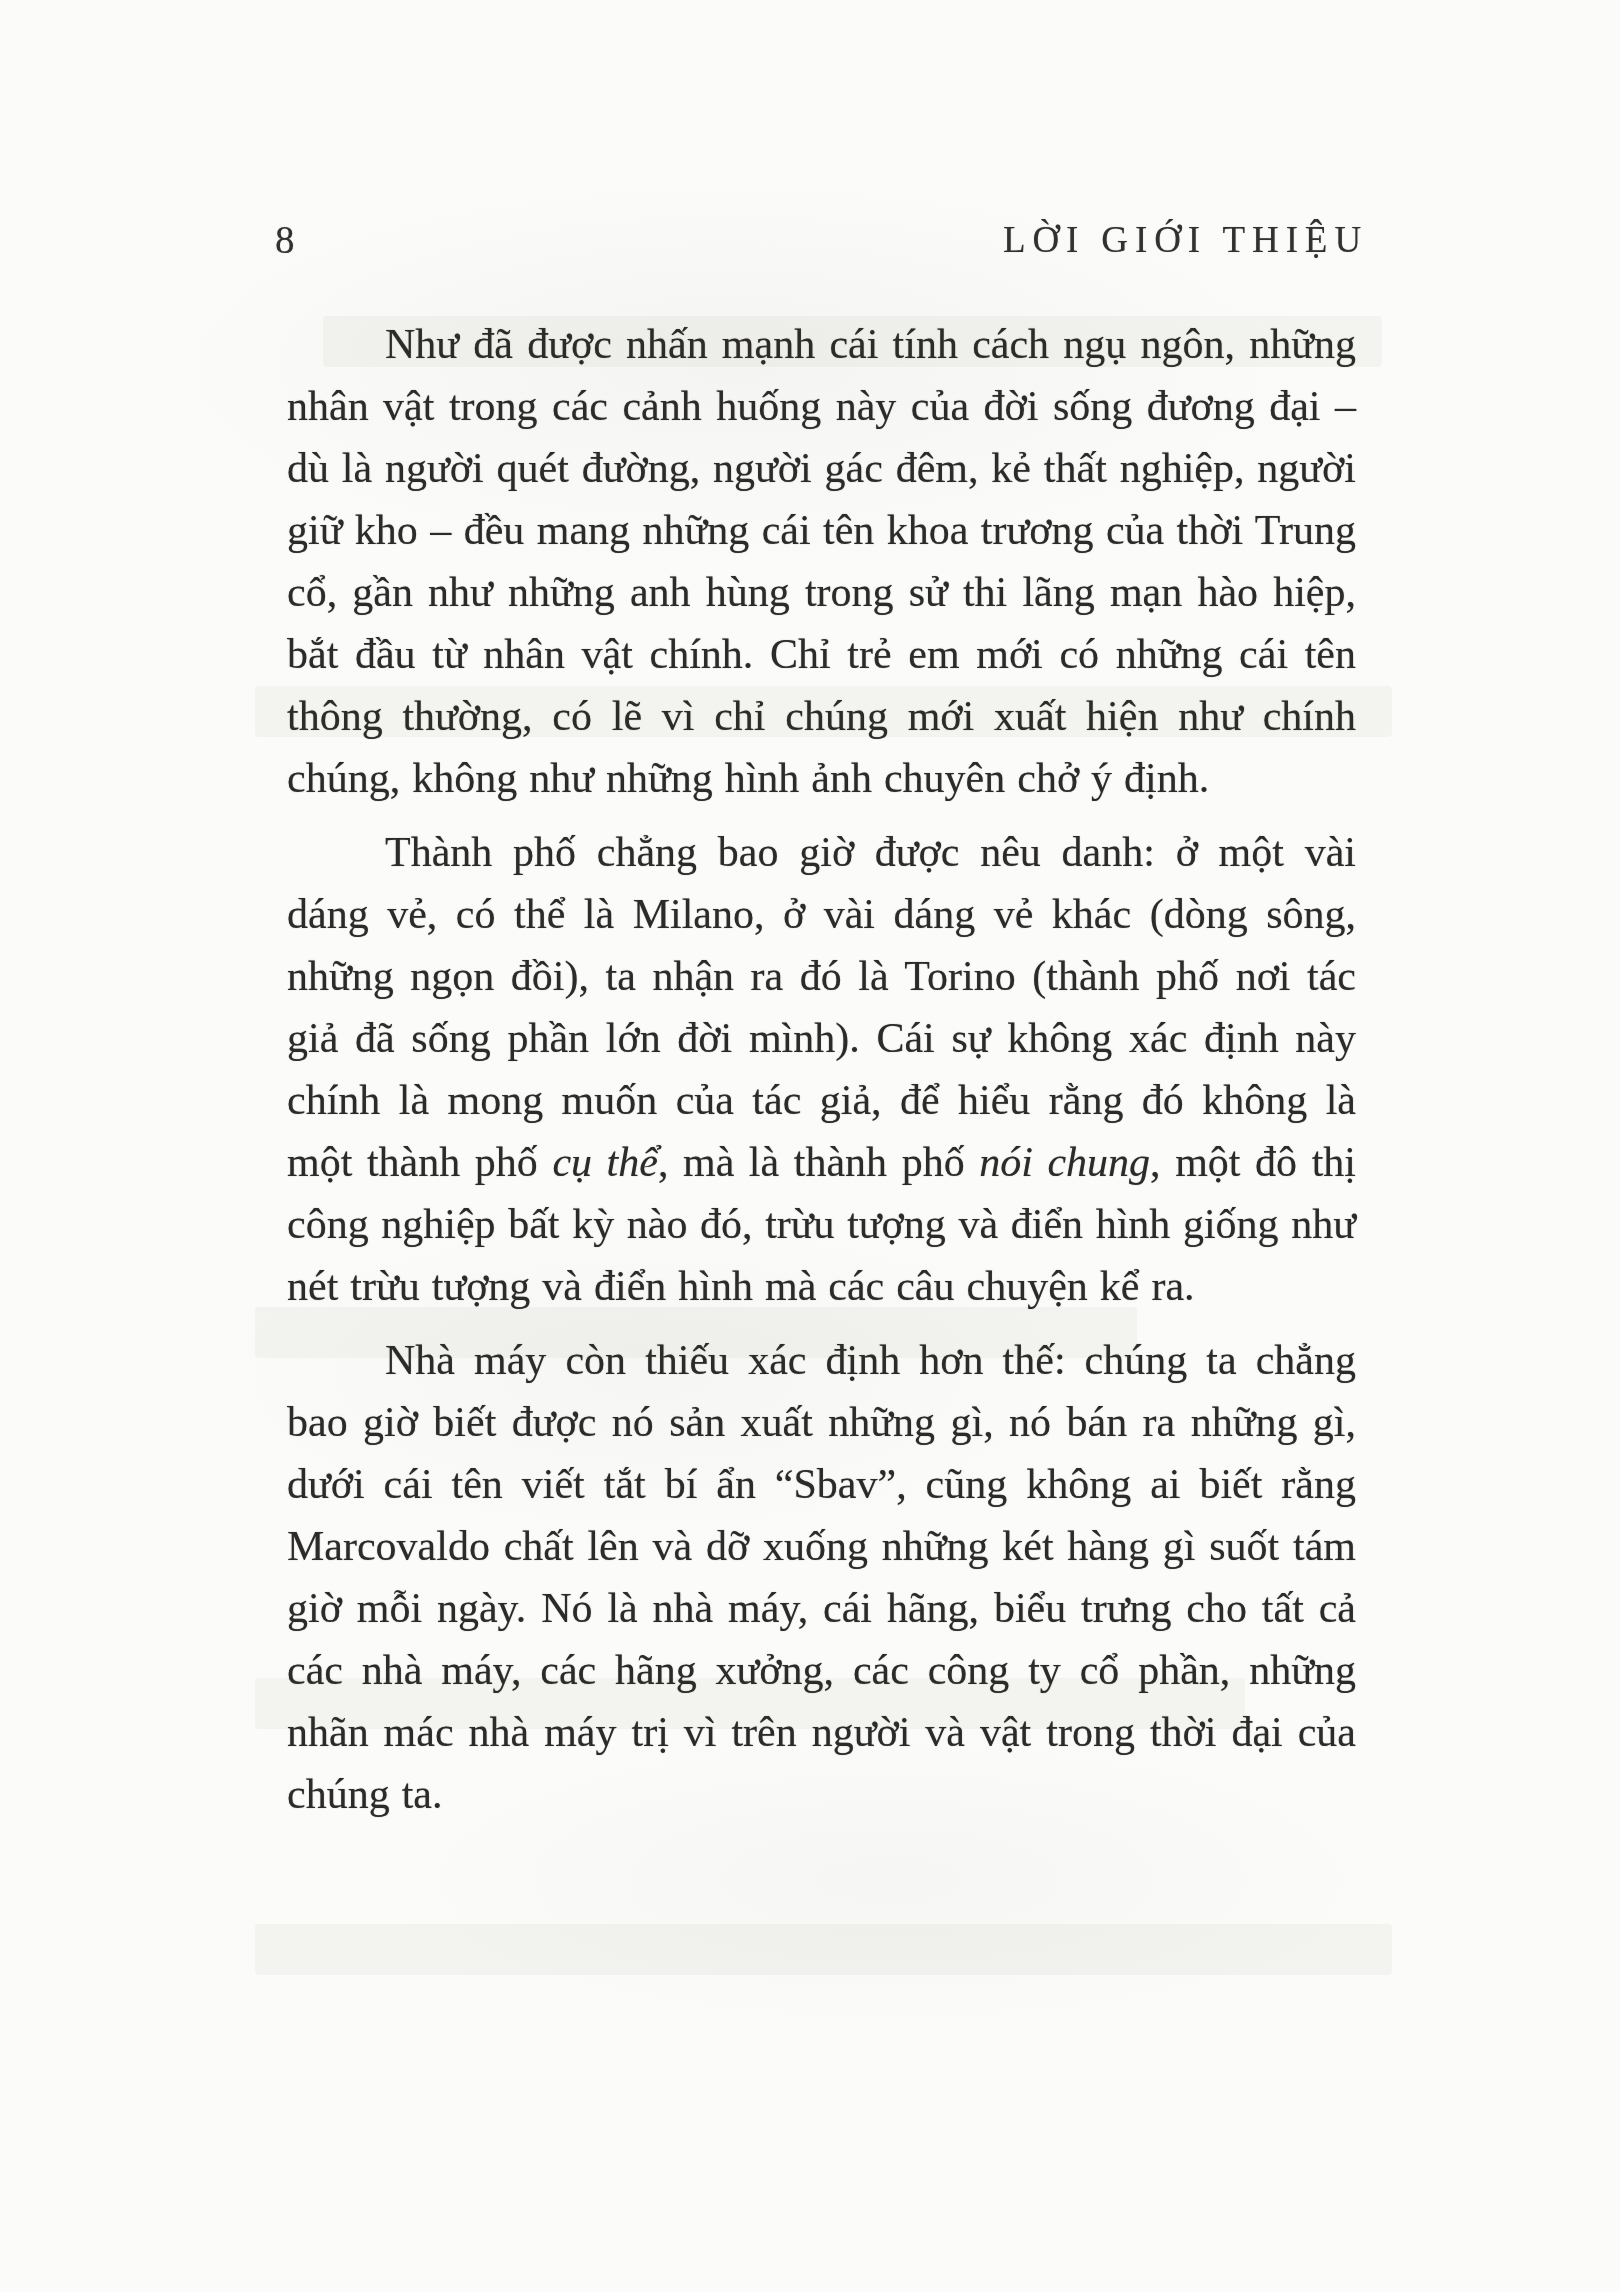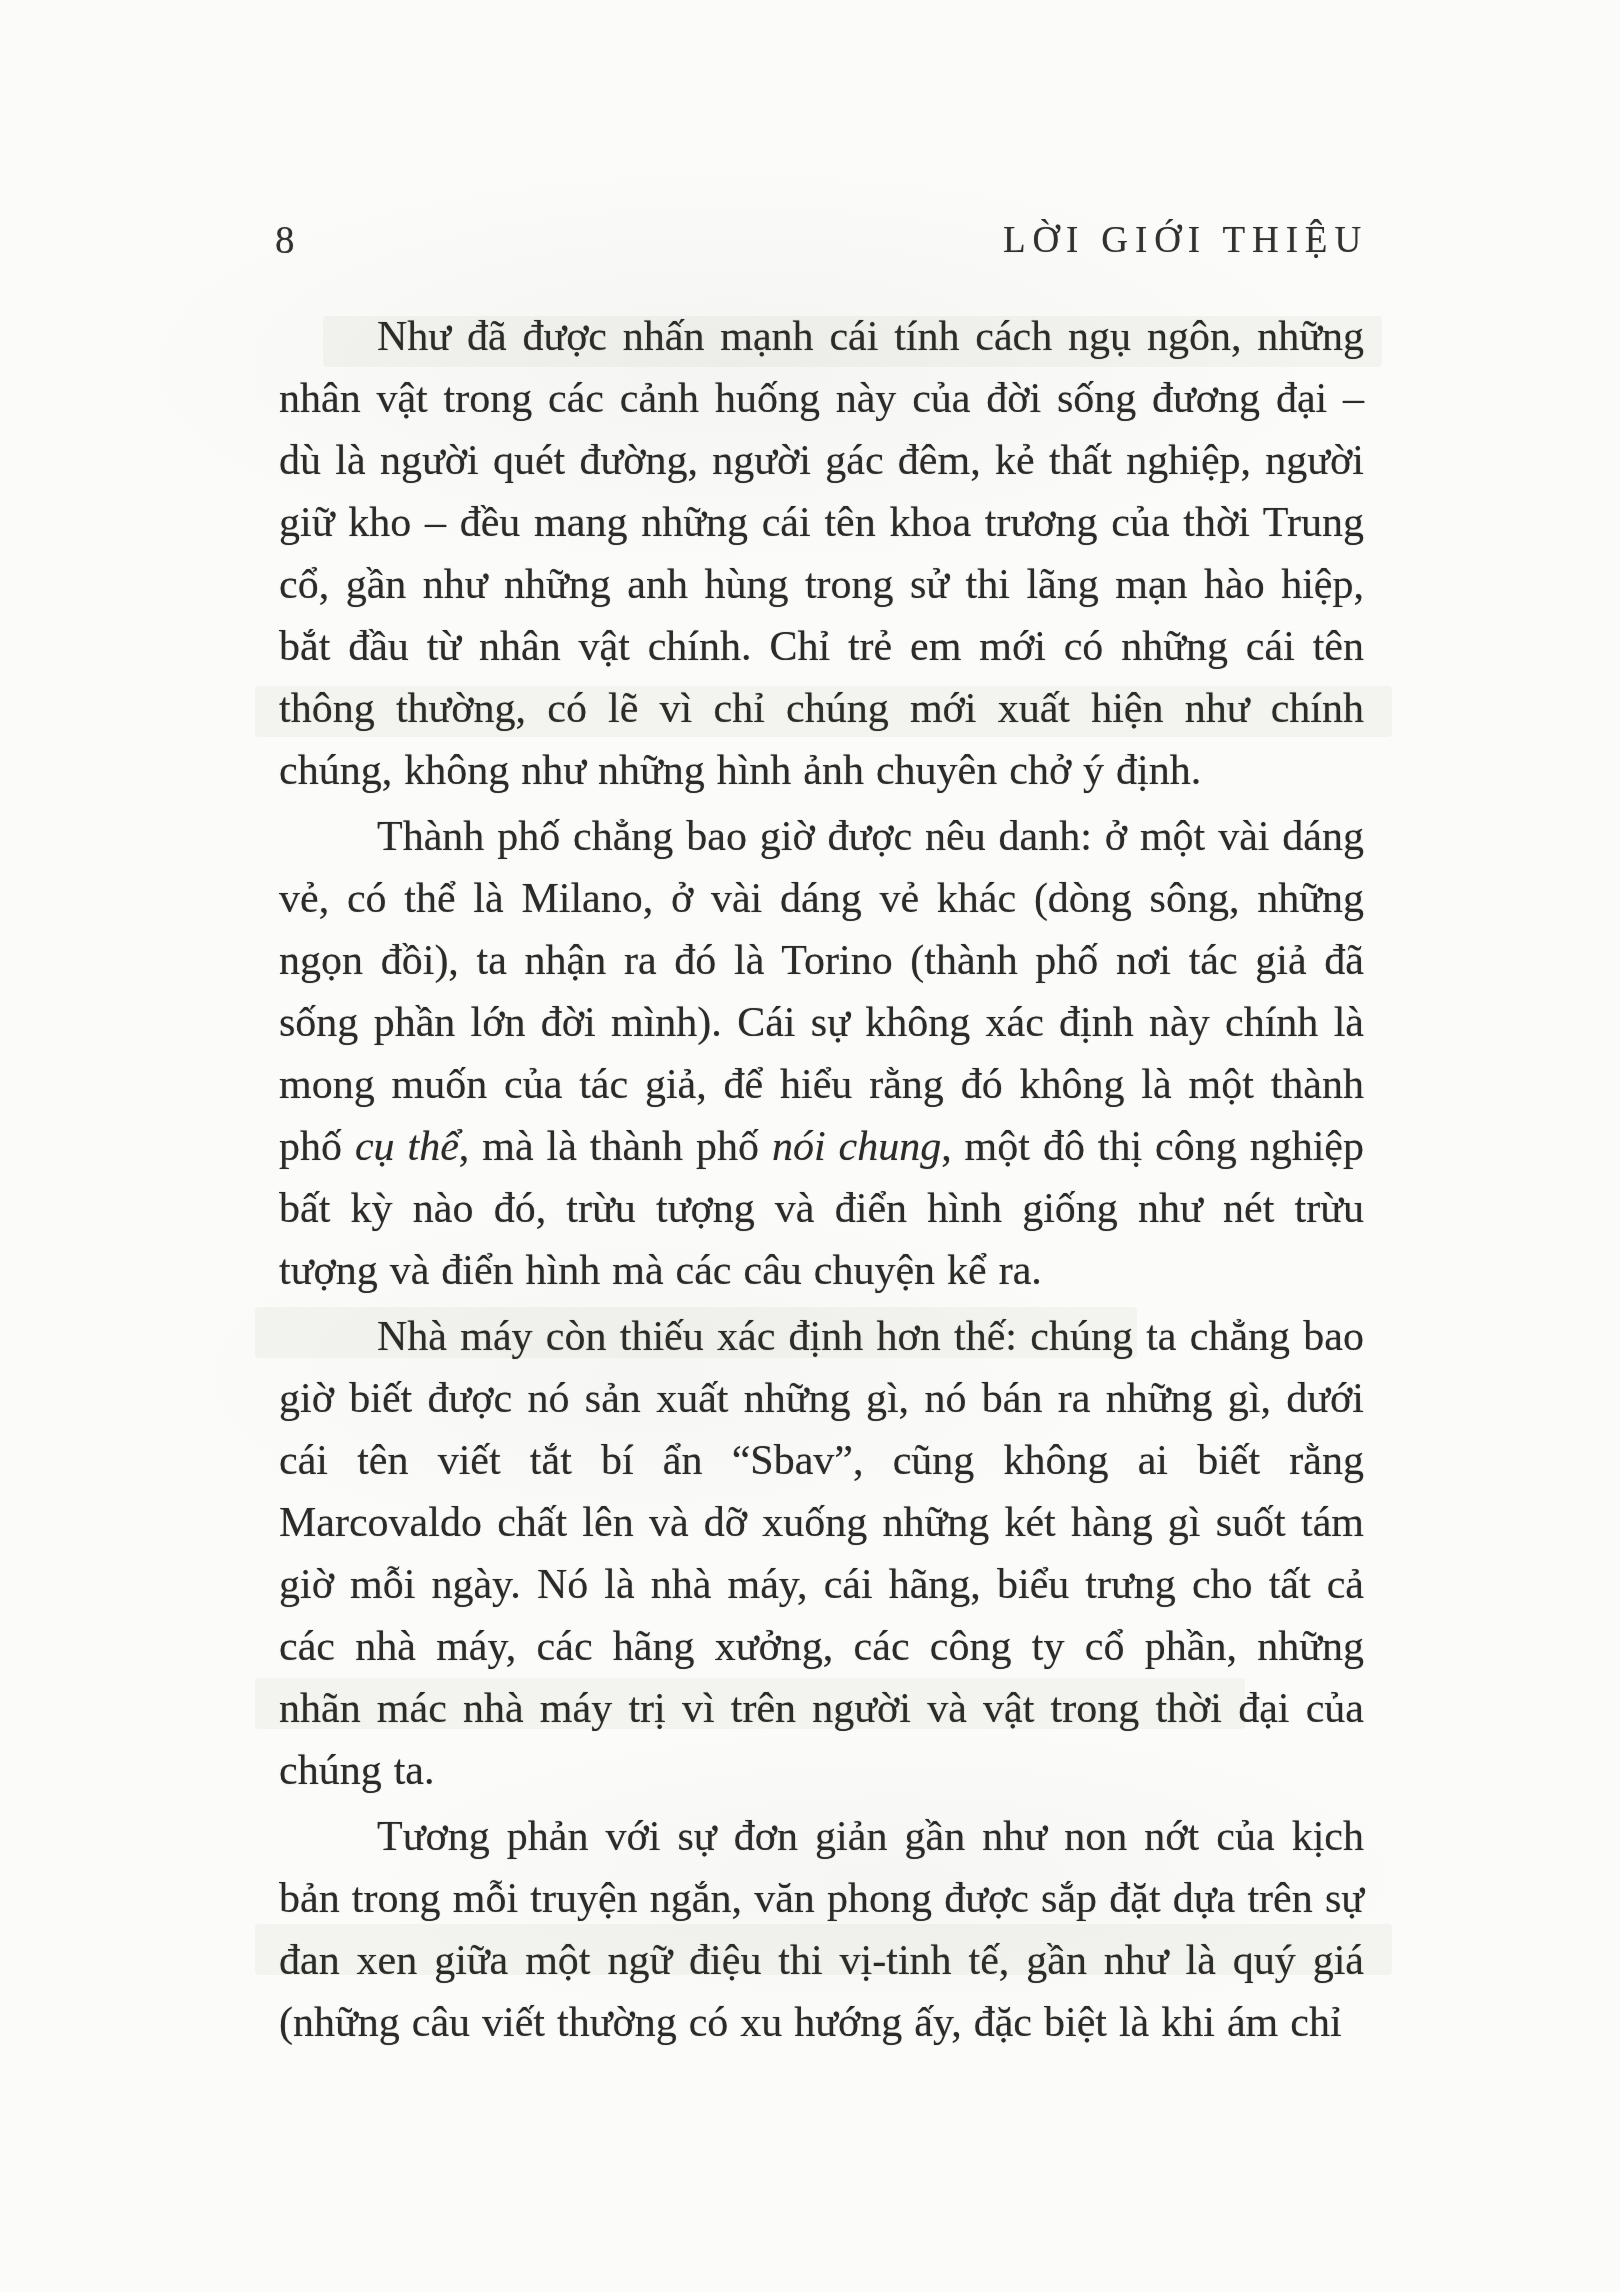--- a/index.html
+++ b/index.html
@@ -66,21 +66,21 @@
     text-shadow: 0 0 1px rgba(60,60,55,0.45);
     white-space: nowrap;
   }
   .text-block {
     position: absolute;
     top: 301px;
     left: 275px;
     width: 1093px;
   }
   .text-block p {
-    margin: 4px;
+    margin: 12px;
     font-size: 42px;
     line-height: 62px;
     text-align: justify;
     text-indent: 98px;
     word-spacing: 1.5px;
     color: #2c2b29;
     text-shadow: 0 0 1.1px rgba(55,54,50,0.5);
   }
   .text-block .it {
     font-style: italic;
@@ -99,17 +99,16 @@
 
   <div class="running-header">
     <span class="page-number">8</span>
     <span class="header-title">LỜI GIỚI THIỆU</span>
   </div>
 
   <div class="text-block">
       <p><span>Như đã được nhấn mạnh cái tính cách ngụ ngôn, những nhân vật trong các cảnh huống này của đời sống đương đại – dù là người quét đường, người gác đêm, kẻ thất nghiệp, người giữ kho – đều mang những cái tên khoa trương của thời Trung cổ, gần như những anh hùng trong sử thi lãng mạn hào hiệp, bắt đầu từ nhân vật chính. Chỉ trẻ em mới có những cái tên thông thường, có lẽ vì chỉ chúng mới xuất hiện như chính chúng, không như những hình ảnh chuyên chở ý định.</span></p>
       <p><span>Thành phố chẳng bao giờ được nêu danh: ở một vài dáng vẻ, có thể là Milano, ở vài dáng vẻ khác (dòng sông, những ngọn đồi), ta nhận ra đó là Torino (thành phố nơi tác giả đã sống phần lớn đời mình). Cái sự không xác định này chính là mong muốn của tác giả, để hiểu rằng đó không là một thành phố </span><span class="it">cụ thể</span><span>, mà là thành phố </span><span class="it">nói chung</span><span>, một đô thị công nghiệp bất kỳ nào đó, trừu tượng và điển hình giống như nét trừu tượng và điển hình mà các câu chuyện kể ra.</span></p>
       <p><span>Nhà máy còn thiếu xác định hơn thế: chúng ta chẳng bao giờ biết được nó sản xuất những gì, nó bán ra những gì, dưới cái tên viết tắt bí ẩn “Sbav”, cũng không ai biết rằng Marcovaldo chất lên và dỡ xuống những két hàng gì suốt tám giờ mỗi ngày. Nó là nhà máy, cái hãng, biểu trưng cho tất cả các nhà máy, các hãng xưởng, các công ty cổ phần, những nhãn mác nhà máy trị vì trên người và vật trong thời đại của chúng ta.</span></p>
-      <p><span>Tương phản với sự đơn giản gần như non nớt của kịch bản trong mỗi truyện ngắn, văn phong được sắp đặt dựa trên sự đan xen giữa một ngữ điệu thi vị-tinh tế, gần như là quý giá (những câu viết thường có xu hướng ấy, đặc biệt là khi ám chỉ</span></p>
     </div>
 
 </div>
 
 
 </body></html>

